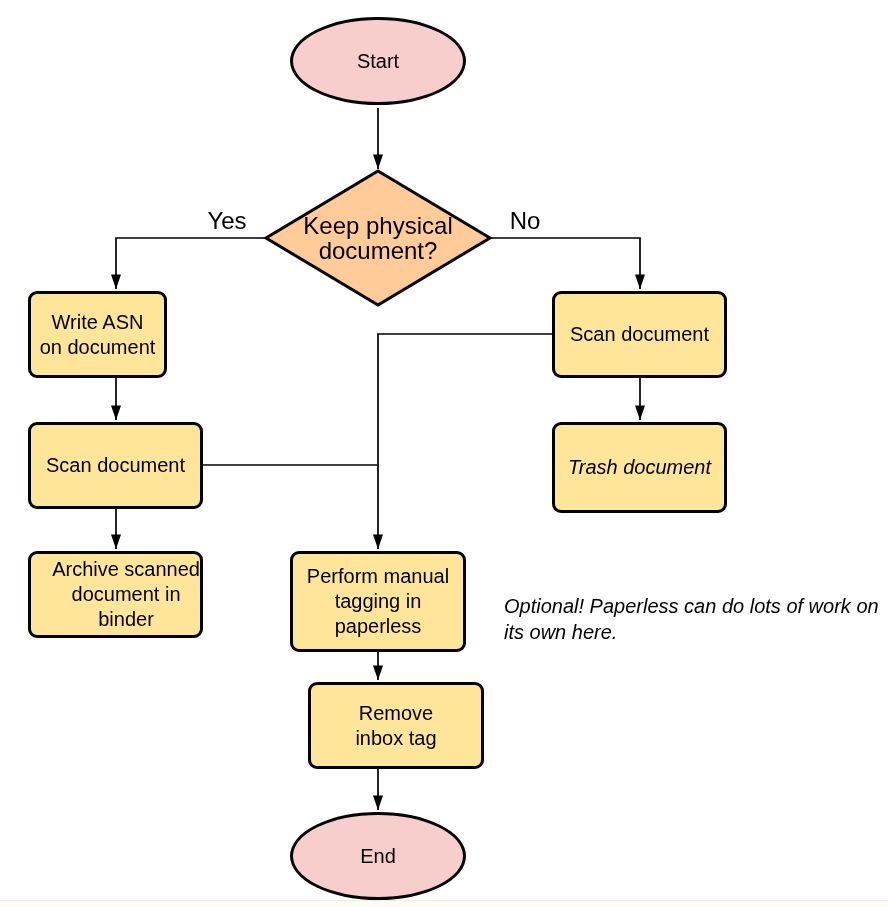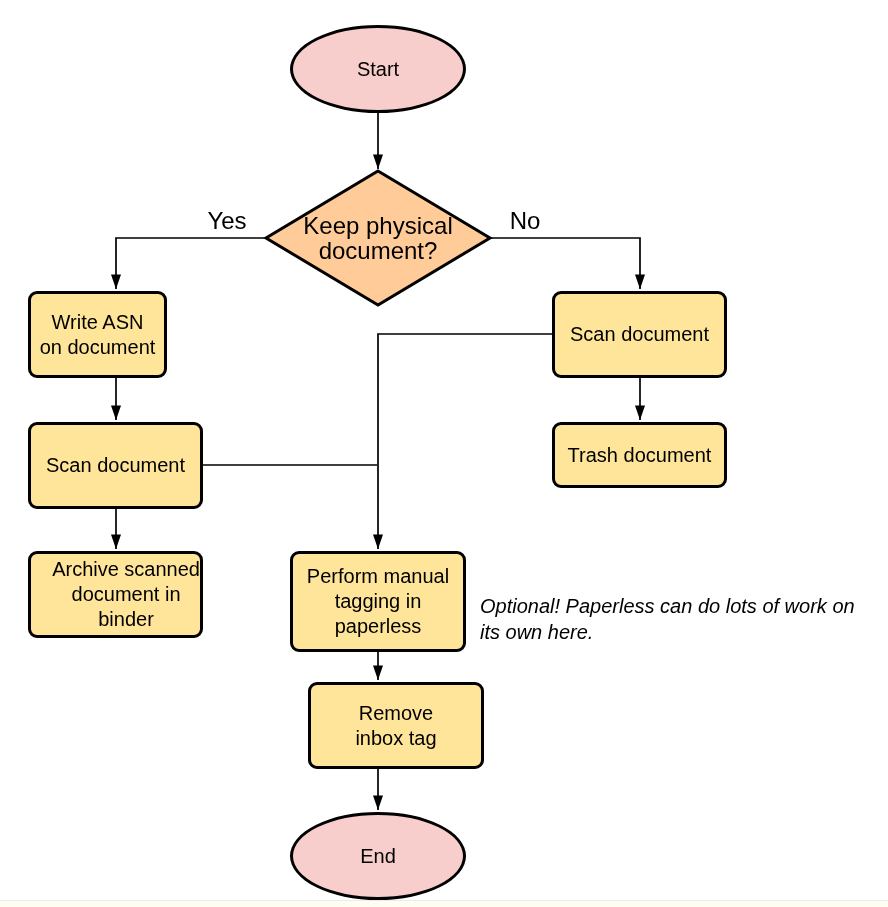--- a/index.html
+++ b/index.html
@@ -64,34 +64,34 @@
   }
   .bottom-band {
     position: absolute;
     left: 0; right: 0; bottom: 0;
     height: 6px;
     background: #fffdf2;
     border-top: 1px solid #ececec;
   }
 
   
-  .n-start   { left: 290px; top: 25px;  width: 176px; height: 88px; }
+  .n-start   { left: 290px; top: 17px;  width: 176px; height: 88px; }
   .n-dec     { left: 266px; top: 171px; width: 224px; height: 134px; }
   .n-write   { left: 28px;  top: 291px; width: 139px; height: 87px; }
   .n-scanl   { left: 28px;  top: 422px; width: 175px; height: 87px; }
   .n-archive { left: 28px;  top: 551px; width: 175px; height: 87px; justify-content: flex-end; }
   .n-scanr   { left: 552px; top: 291px; width: 175px; height: 87px; }
-  .n-trash   { left: 552px; top: 422px; width: 175px; height: 66px; }
+  .n-trash   { left: 552px; top: 422px; width: 175px; height: 91px; font-style: italic; }
   .n-tag     { left: 290px; top: 551px; width: 176px; height: 101px; }
   .n-remove  { left: 308px; top: 682px; width: 176px; height: 87px; }
   .n-end     { left: 290px; top: 812px; width: 176px; height: 88px; }
 
   .lbl-yes { left: 197px; top: 210px; }
   .lbl-no  { left: 495px; top: 210px; }
-  .note-pos { left: 480px; top: 593px; }
+  .note-pos { left: 504px; top: 593px; }
 </style>
 </head>
 <body>
 
 <div class="canvas">
 
   <svg class="wires" viewBox="0 0 888 907" xmlns="http://www.w3.org/2000/svg">
     <defs>
       <marker id="arrow" markerUnits="userSpaceOnUse" markerWidth="17" markerHeight="13" refX="15.5" refY="6" orient="auto">
         <path d="M1,1 L15.5,6 L1,11 Z" fill="#000000"></path>

